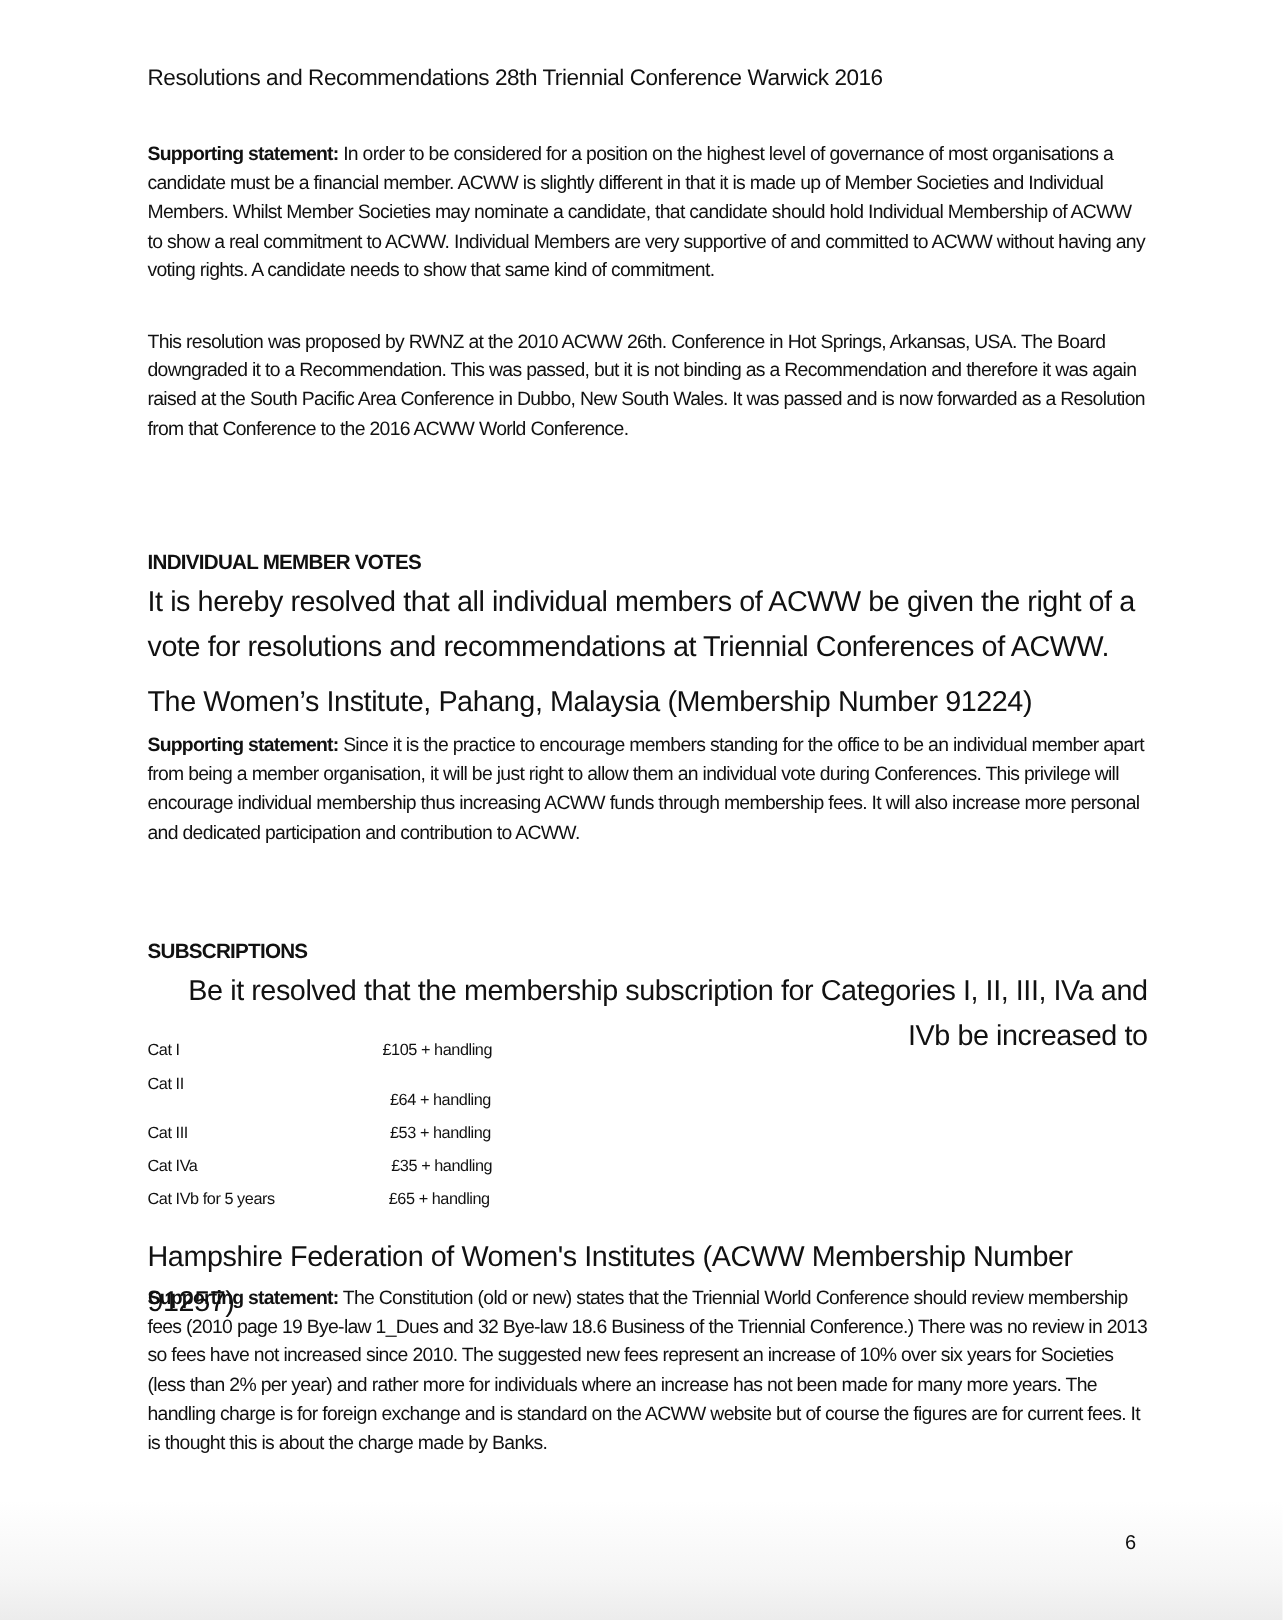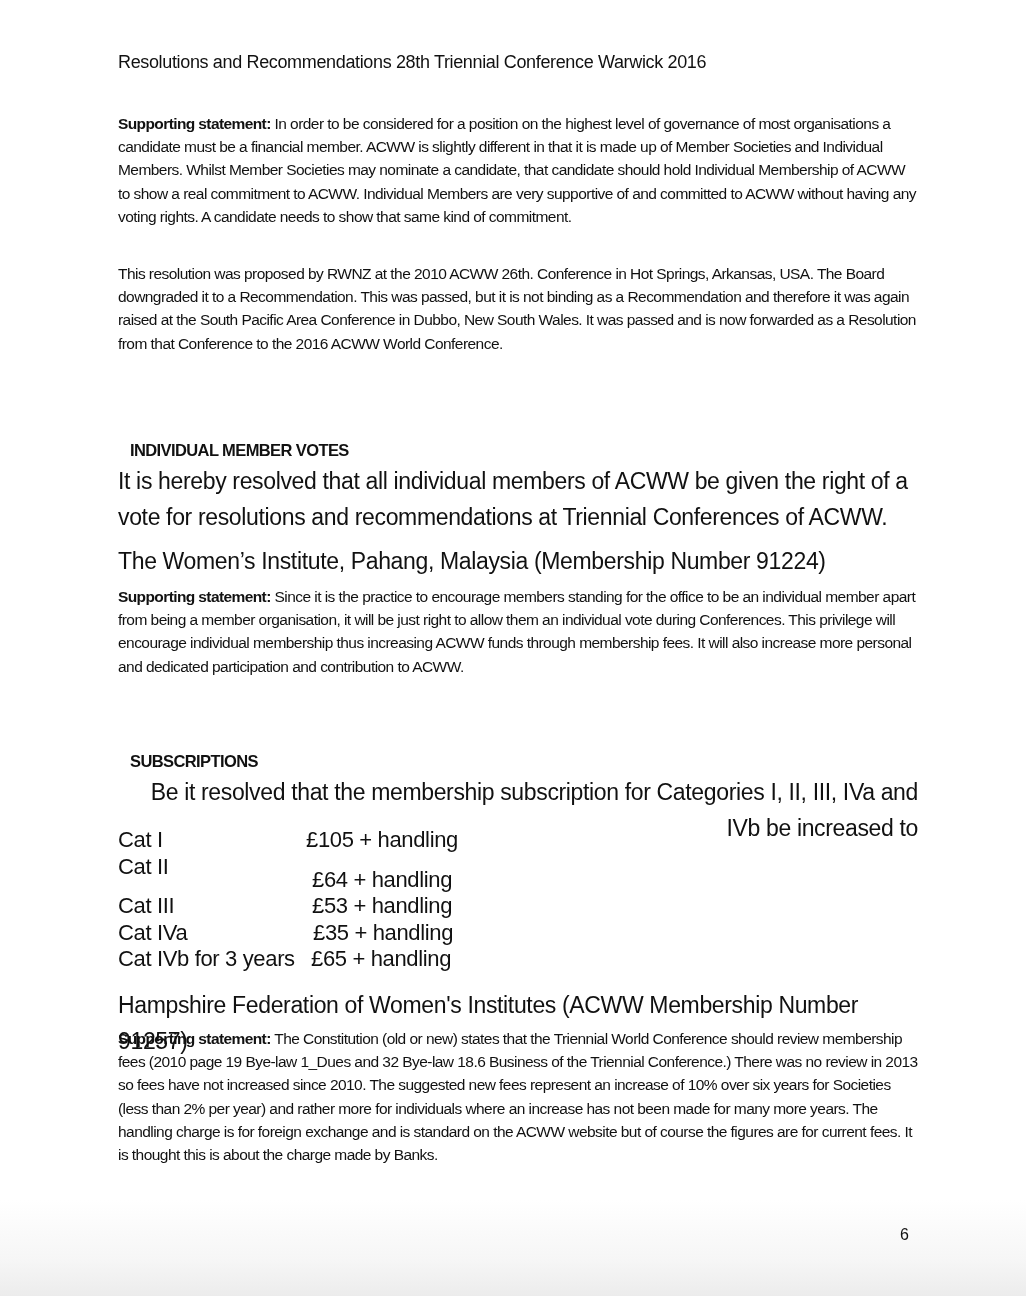--- a/index.html
+++ b/index.html
@@ -45,30 +45,29 @@
       letter-spacing: -0.6px;
       text-align: right;
     }
     .stmt .txt {
     }
     .heading {
       font-weight: bold;
       font-size: 16.5px;
       letter-spacing: -0.6px;
       line-height: 24px;
-      margin-left: 12px;
     }
     .body-text {
       font-size: 23px;
       line-height: 36px;
       letter-spacing: -0.35px;
     }
     .sub-row {
       display: flex;
-      font-size: 22px;
+      font-size: 13px;
       line-height: 26.5px;
       letter-spacing: -0.35px;
     }
     .sub-row .cat { width: 188px; }
     .sub-row .fee { }
     .page-number {
       position: absolute;
       left: 900px;
       top: 1226px;
       font-size: 16px;
@@ -116,21 +115,21 @@
     </div>
     <div class="sub-row">
       <span class="cat">Cat III</span>
       <span class="fee" style="padding-left:6px;">£53 + handling</span>
     </div>
     <div class="sub-row">
       <span class="cat">Cat IVa</span>
       <span class="fee" style="padding-left:7px;">£35 + handling</span>
     </div>
     <div class="sub-row">
-      <span class="cat">Cat IVb for 3 years</span>
+      <span class="cat">Cat IVb for 5 years</span>
       <span class="fee" style="padding-left:5px;">£65 + handling</span>
     </div>
   </div>
 
   <div class="block body-text" style="top:987px;">Hampshire Federation of Women's Institutes (ACWW Membership Number 91257)</div>
 
   <div class="block stmt" style="top:1027px;">
     <span class="lbl">Supporting statement:</span>
     <span class="txt">The Constitution (old or new) states that the Triennial World Conference should review membership fees (2010 page 19 Bye-law 1_Dues and 32  Bye-law 18.6 Business of the Triennial Conference.)  There was no review in 2013  so fees have not increased since 2010.   The suggested new fees represent an increase of 10%  over six years for Societies (less than 2% per year) and rather more for individuals where an increase has not been made for many more years.  The handling charge is for foreign exchange and is standard on the ACWW website but of course the figures are for current fees.  It is thought this is about the charge made by Banks.</span>
   </div>

